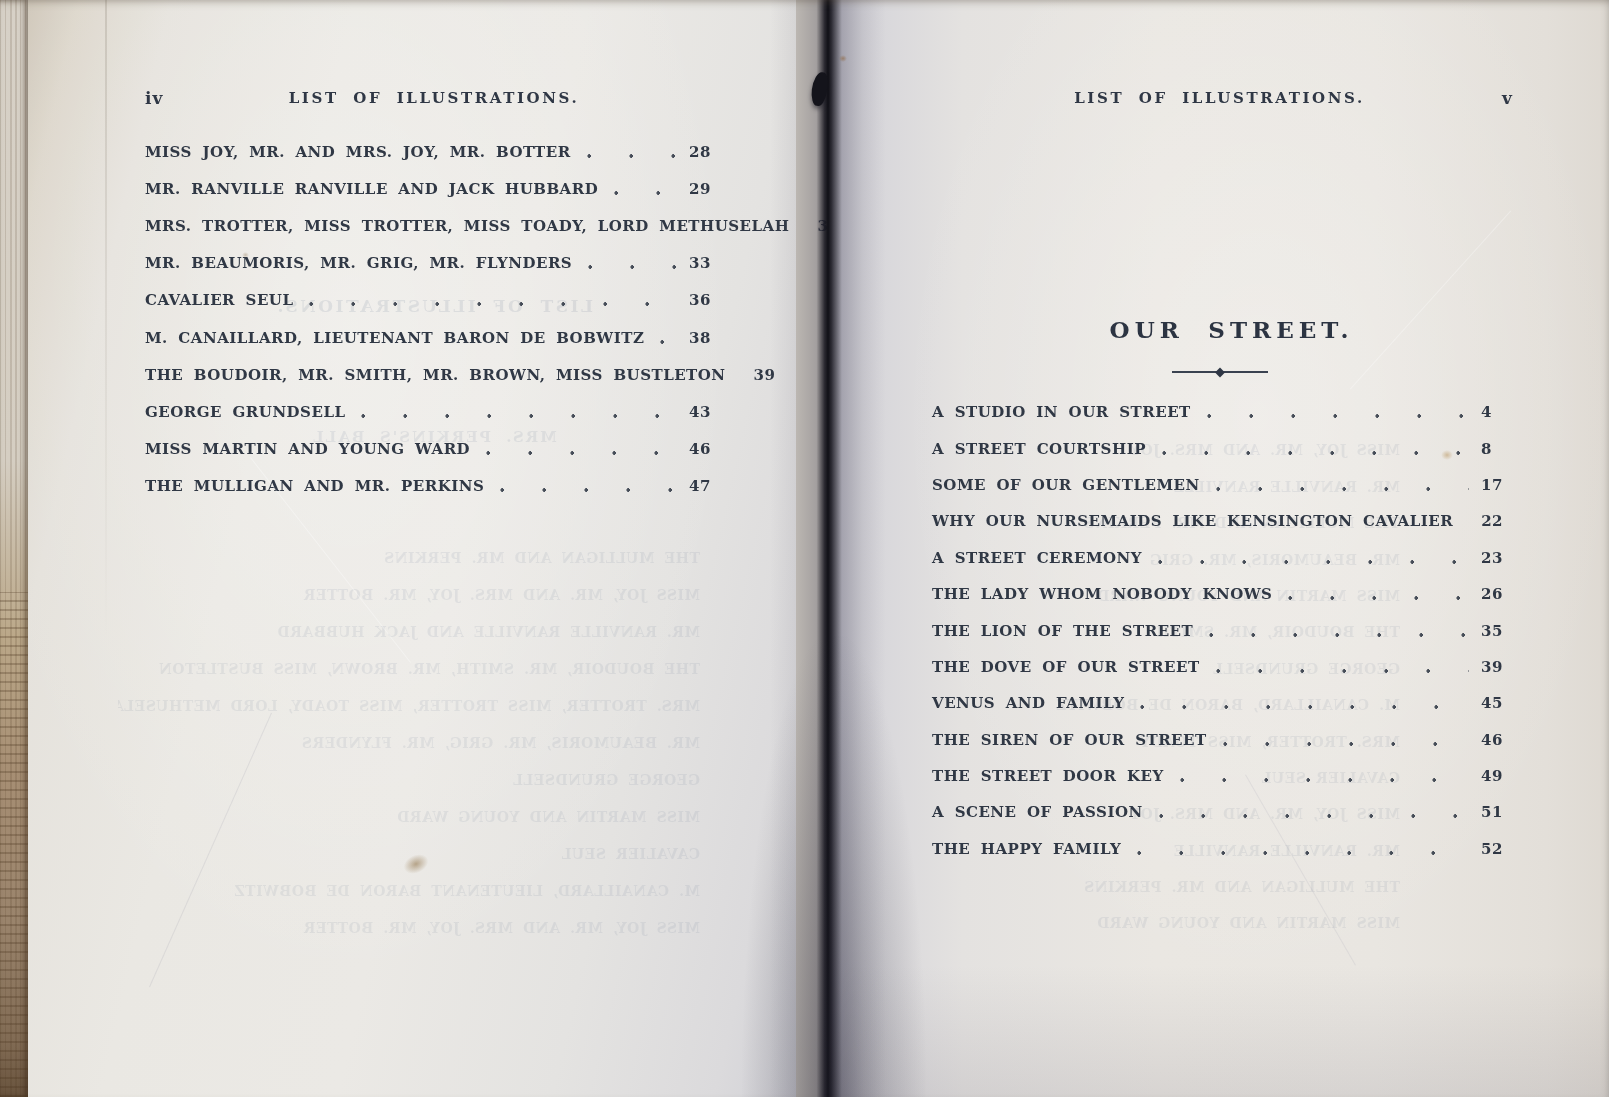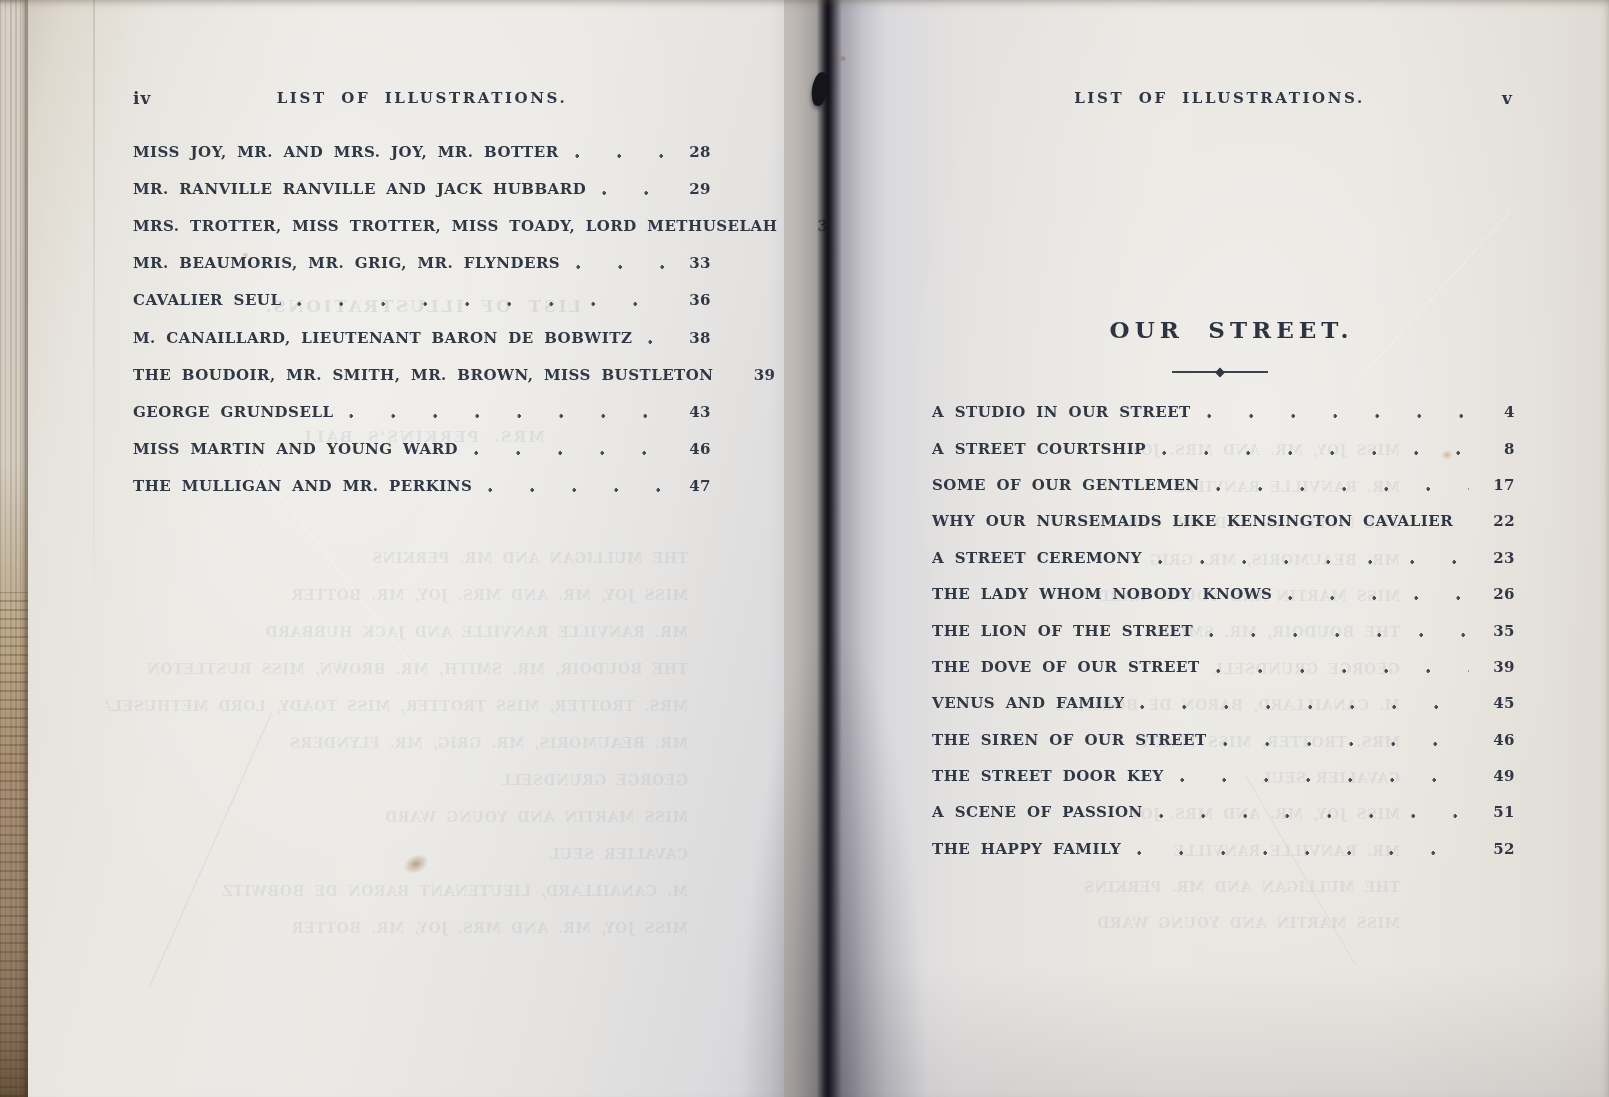--- a/index.html
+++ b/index.html
@@ -6,21 +6,21 @@
   body{background:#8d887f;}
   .scan{
     position:relative;width:1609px;height:1097px;overflow:hidden;
     background:#c7c2ba;
     font-family:"DejaVu Serif","Liberation Serif",serif;
     color:#2f3745;
   }
   
   .page{position:absolute;top:0;height:1097px;}
   .page-left{
-    left:16px;width:768px;
+    left:28px;width:768px;
     background:linear-gradient(103deg,#d0c8bb 0%,#ddd7cc 5%,#e5e2dc 14%,#eae8e3 32%,#ebe9e5 55%,#e4e3e1 76%,#dbdadc 92%,#d0d0d6 100%);
   }
   .page-left::before{
     content:"";position:absolute;inset:0;
     background:radial-gradient(ellipse at 42% 30%,rgba(255,255,255,.30),transparent 62%);
   }
   .page-right{
     left:830px;width:779px;
     background:linear-gradient(90deg,#c8c7cf 0%,#d8d7db 6%,#e4e2e0 17%,#eae7e2 42%,#e9e6e1 70%,#e3dfd9 92%,#ded9d2 100%);
   }
@@ -85,21 +85,21 @@
     white-space:nowrap;font-size:15px;font-weight:bold;
     letter-spacing:.5px;word-spacing:.32em;color:#303845;
   }
   .row .leader{
     flex:1 1 auto;min-width:0;height:4px;margin:0 12px 0 16px;
     position:relative;top:4px;
     background-image:radial-gradient(circle at 2.2px 2px,rgba(48,56,69,.88) 1.55px,transparent 2px);
     background-size:42px 4px;background-repeat:repeat-x;
   }
   .row .num{
-    flex:0 0 34px;text-align:right;font-size:15px;font-weight:bold;
+    flex:0 0 34px;text-align:left;font-size:15px;font-weight:bold;
     letter-spacing:.5px;color:#303845;
   }
   
   .ghost{
     position:absolute;color:#5f708c;font-weight:bold;pointer-events:none;
     transform:scaleX(-1);filter:blur(.6px);white-space:nowrap;overflow:hidden;
   }
   .ghost-heading{top:296px;left:22px;width:768px;text-align:center;font-size:17px;letter-spacing:2.5px;word-spacing:.4em;opacity:.13;}
   .ghost-subheading{top:428px;left:22px;width:768px;text-align:center;font-size:15px;letter-spacing:2px;word-spacing:.4em;opacity:.11;}
   .ghost-col{position:absolute;pointer-events:none;}

